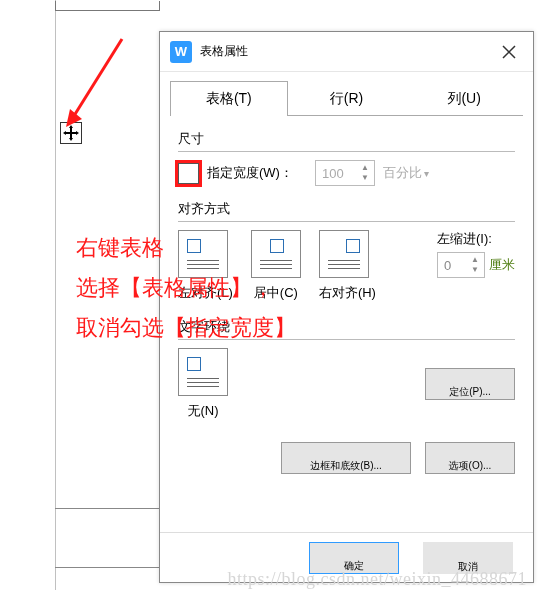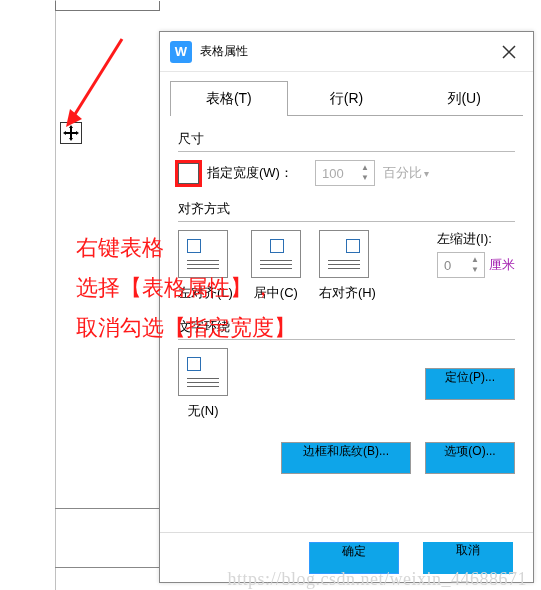--- a/index.html
+++ b/index.html
@@ -102,28 +102,28 @@
   .align-btn.sel { border:2px solid #2f9bff; }
   .align-inner { width:34px; height:32px; background:#fff; border:1px solid #aaa0; position:relative; }
   .align-inner .box { position:absolute; width:14px; height:14px; border:1.5px solid #2b6fb3; }
   .align-inner .lines span { display:block; height:1px; background:#666; margin:3px 0; }
   .align-caption { text-align:center; margin-top:6px; }
 
   .indent-box { margin-left:auto; }
   .indent-box .lbl { font-size:13px; margin-bottom:4px; }
   .indent-ctrl { display:flex; align-items:center; gap:4px;}
   .indent-ctrl .numbox { width:48px; }
-  .cm { color:#a21caf; }
+  .cm { color:#4d7c0f; }
 
   .wrap-row { display:flex; align-items:flex-start; gap:14px; margin-top:6px; }
   .wrap-pos { margin-left:auto; align-self:center;}
   .btn {
-    height:32px; padding:0 14px; border:1px solid #999; background:#0ea5e9;
-    display:inline-flex; align-items:flex-start; justify-content:center;
-    font-size:12px; cursor:pointer; min-width:90px;
+    height:32px; padding:0 14px; border:1px solid #999; background:#e5e5e5;
+    display:inline-flex; align-items:flex-end; justify-content:center;
+    font-size:10px; cursor:pointer; min-width:90px;
   }
   .btn.primary { border:1px solid #2f9bff; }
   .bottom-btns { display:flex; gap:14px; margin-top:22px; justify-content:flex-end; flex-wrap:wrap;}
   .footer {
     height:50px; border-top:1px solid #ddd; display:flex; align-items:center;
     justify-content:flex-end; gap:24px; padding:0 20px;
   }
   .footer .btn { min-width:90px; }
 
   

